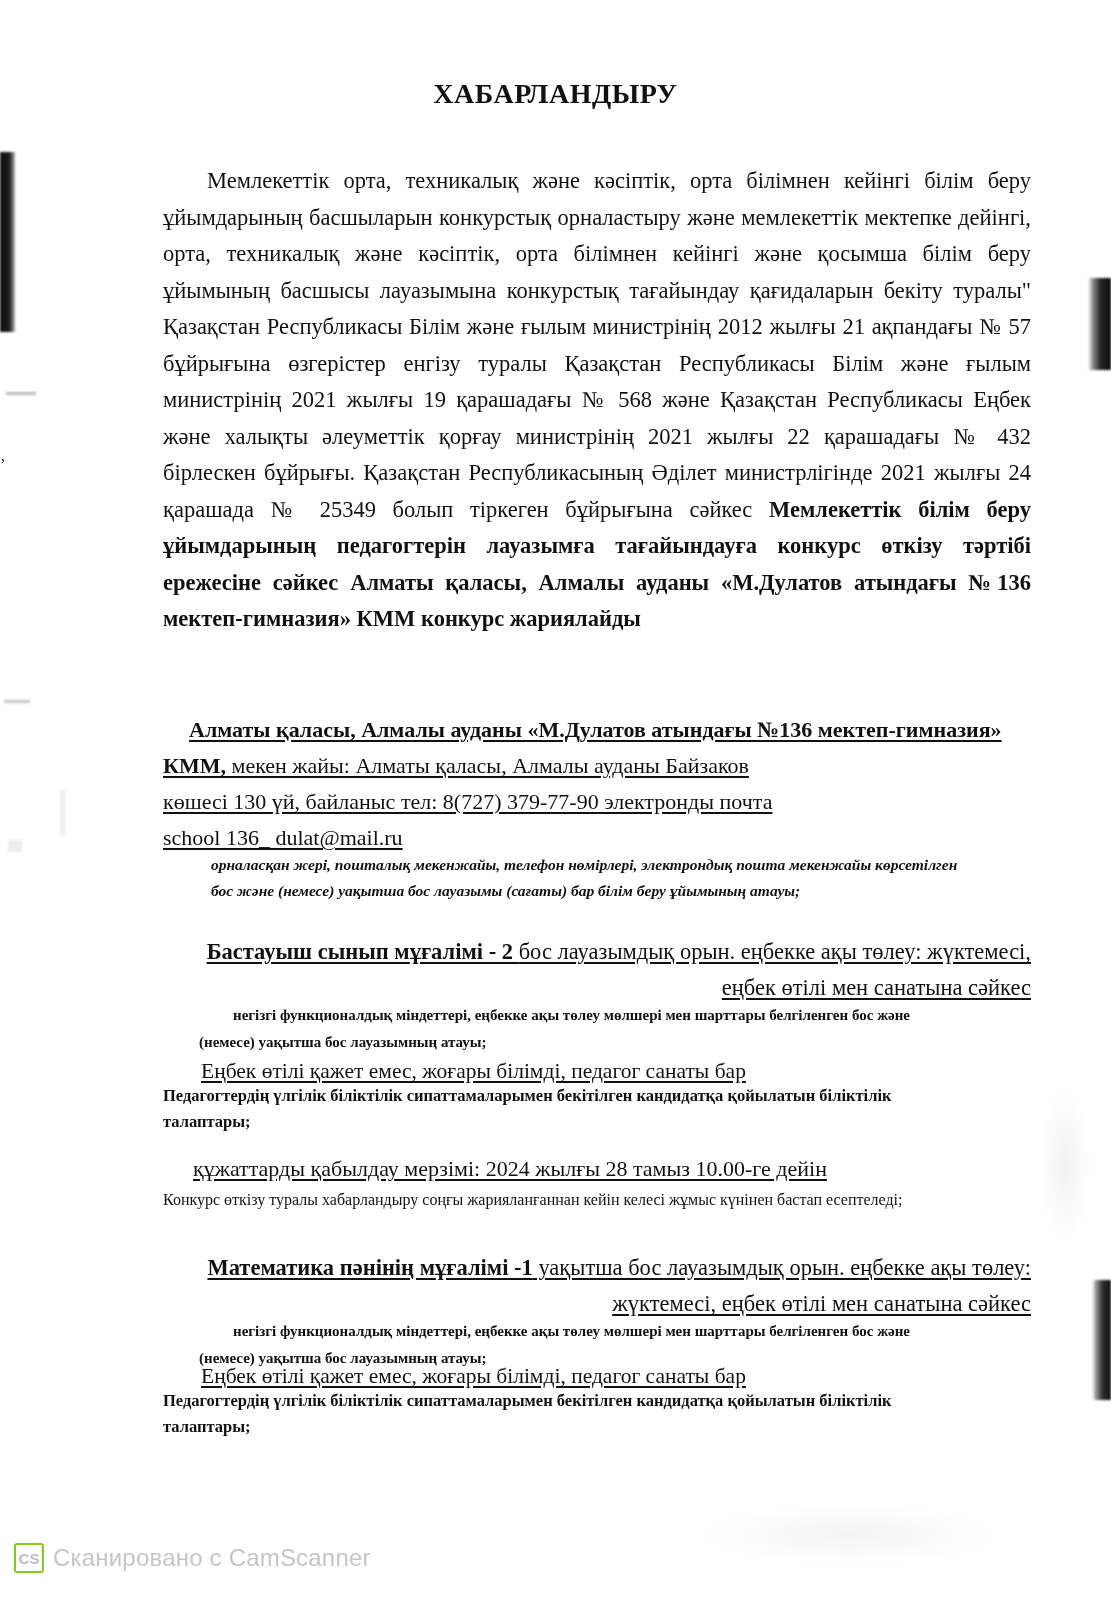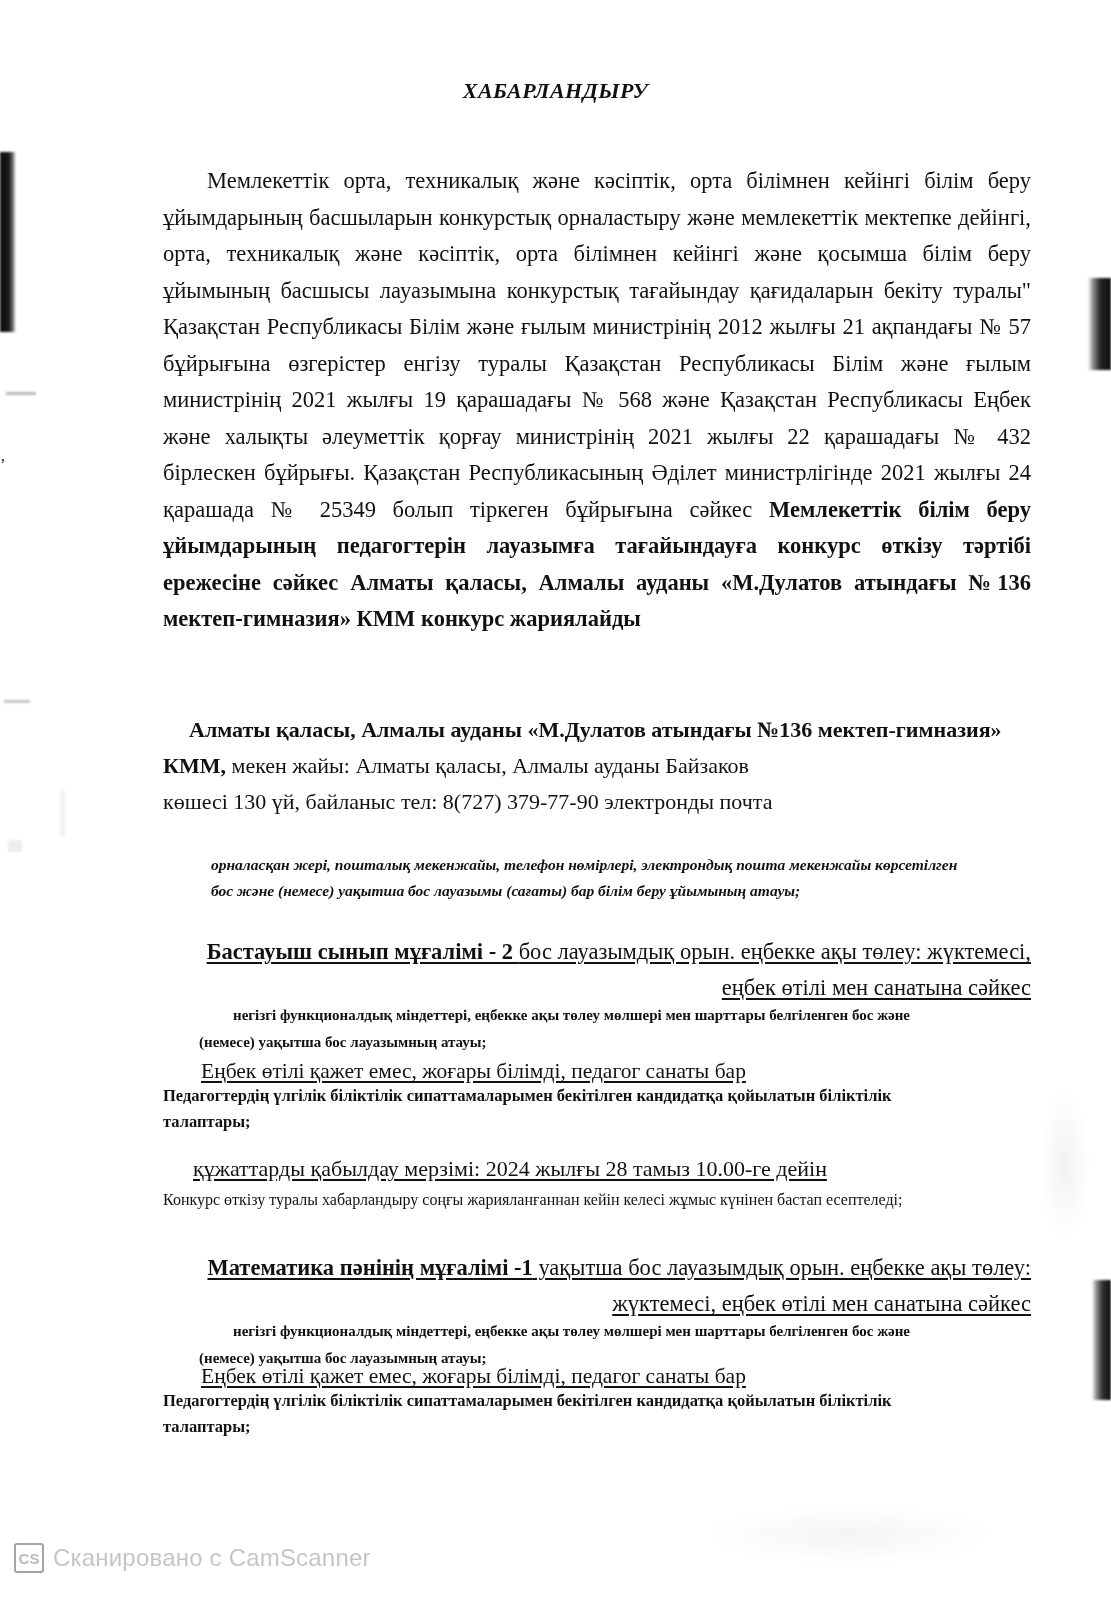--- a/index.html
+++ b/index.html
@@ -43,23 +43,22 @@
                    background: radial-gradient(ellipse at center, #f2f2f2 0%, rgba(255,255,255,0) 72%); }
   .edge-smudge-b { left: 700px; top: 1505px; width: 300px; height: 60px;
                    background: radial-gradient(ellipse at center, #f4f4f4 0%, rgba(255,255,255,0) 70%); }
 
   
   .doc-title {
     position: absolute;
     left: 0; right: 0; top: 78px;
     text-align: center;
     font-weight: bold;
-    font-size: 22px;
+    font-size: 28px;
     letter-spacing: 0.5px;
-    font-style: italic;
   }
 
   .body-col {
     position: absolute;
     left: 163px;
     width: 868px;
     top: 0;
   }
 
   p { margin: 0; }
@@ -75,21 +74,21 @@
   }
   .para-main .bold { font-weight: bold; }
 
   .addr-block {
     position: absolute;
     top: 712px;
     width: 868px;
     font-size: 22px;
     line-height: 36px;
   }
-  .addr-line { text-underline-offset: 3px; }
+  .addr-line { text-decoration: underline; text-underline-offset: 3px; }
   .addr-block .b { font-weight: bold; }
   .addr-block .indent { display:inline-block; width: 26px; }
 
   .fineprint-italic {
     position: absolute;
     width: 848px;
     font-style: italic;
     font-weight: bold;
     font-size: 15.5px;
     line-height: 26px;
@@ -173,21 +172,21 @@
     display: flex;
     align-items: center;
     gap: 9px;
     color: #c2c6c9;
     font-family: "Liberation Sans", sans-serif;
     font-size: 24px;
     letter-spacing: .2px;
   }
   .cs-badge {
     width: 26px; height: 26px;
-    border: 2px solid #a3a3a3;
+    border: 2px solid #84cc16;
     border-radius: 3px;
     display:flex; align-items:center; justify-content:center;
     font-size: 15px; font-weight: bold; color:#b9bdc0;
     font-family: "Liberation Sans", sans-serif;
   }
 </style>
 </head>
 <body>
 
 <div id="page">
@@ -205,20 +204,21 @@
 
   <div class="doc-title">ХАБАРЛАНДЫРУ</div>
 
   <div class="body-col">
 
     <p class="para-main"><span>Мемлекеттік орта, техникалық және кәсіптік, орта білімнен кейінгі білім беру ұйымдарының басшыларын конкурстық орналастыру және мемлекеттік мектепке дейінгі, орта, техникалық және кәсіптік, орта білімнен кейінгі және қосымша білім беру ұйымының басшысы лауазымына конкурстық тағайындау қағидаларын бекіту туралы" Қазақстан Республикасы Білім және ғылым министрінің 2012 жылғы 21 ақпандағы № 57 бұйрығына өзгерістер енгізу туралы Қазақстан Республикасы Білім және ғылым министрінің 2021 жылғы 19 қарашадағы № 568 және Қазақстан Республикасы Еңбек және халықты әлеуметтік қорғау министрінің 2021 жылғы 22 қарашадағы № 432 бірлескен бұйрығы. Қазақстан Республикасының Әділет министрлігінде 2021 жылғы 24 қарашада № 25349 болып тіркеген бұйрығына сәйкес </span><span class="bold">Мемлекеттік білім беру ұйымдарының педагогтерін лауазымға тағайындауға конкурс өткізу тәртібі ережесіне сәйкес Алматы қаласы, Алмалы ауданы «М.Дулатов атындағы №136 мектеп-гимназия» КММ   конкурс жариялайды</span></p>
 
     <div class="addr-block">
       <p class="addr-line"><span class="indent"></span><span class="b">Алматы қаласы, Алмалы ауданы «М.Дулатов атындағы №136 мектеп-гимназия» КММ,</span><span> мекен жайы: Алматы қаласы, Алмалы ауданы Байзаков</span></p>
       <p class="addr-line">көшесі 130 үй,  байланыс тел: 8(727) 379-77-90  электронды почта</p>
+      <p class="addr-line">school 136_ dulat@mail.ru</p>
     </div>
 
     <div class="fineprint-italic fp-1">
       <p>орналасқан жері, пошталық мекенжайы, телефон нөмірлері, электрондық пошта мекенжайы көрсетілген</p>
       <p>бос және (немесе) уақытша бос лауазымы (сағаты) бар білім беру ұйымының атауы;</p>
     </div>
 
     <p class="vacancy-head vh-1"><span>Бастауыш сынып мұғалімі  - 2 </span><span class="reg"> бос лауазымдық орын. еңбекке ақы төлеу: жүктемесі, еңбек өтілі мен санатына сәйкес</span></p>
 
     <div class="fineprint fp-2">

